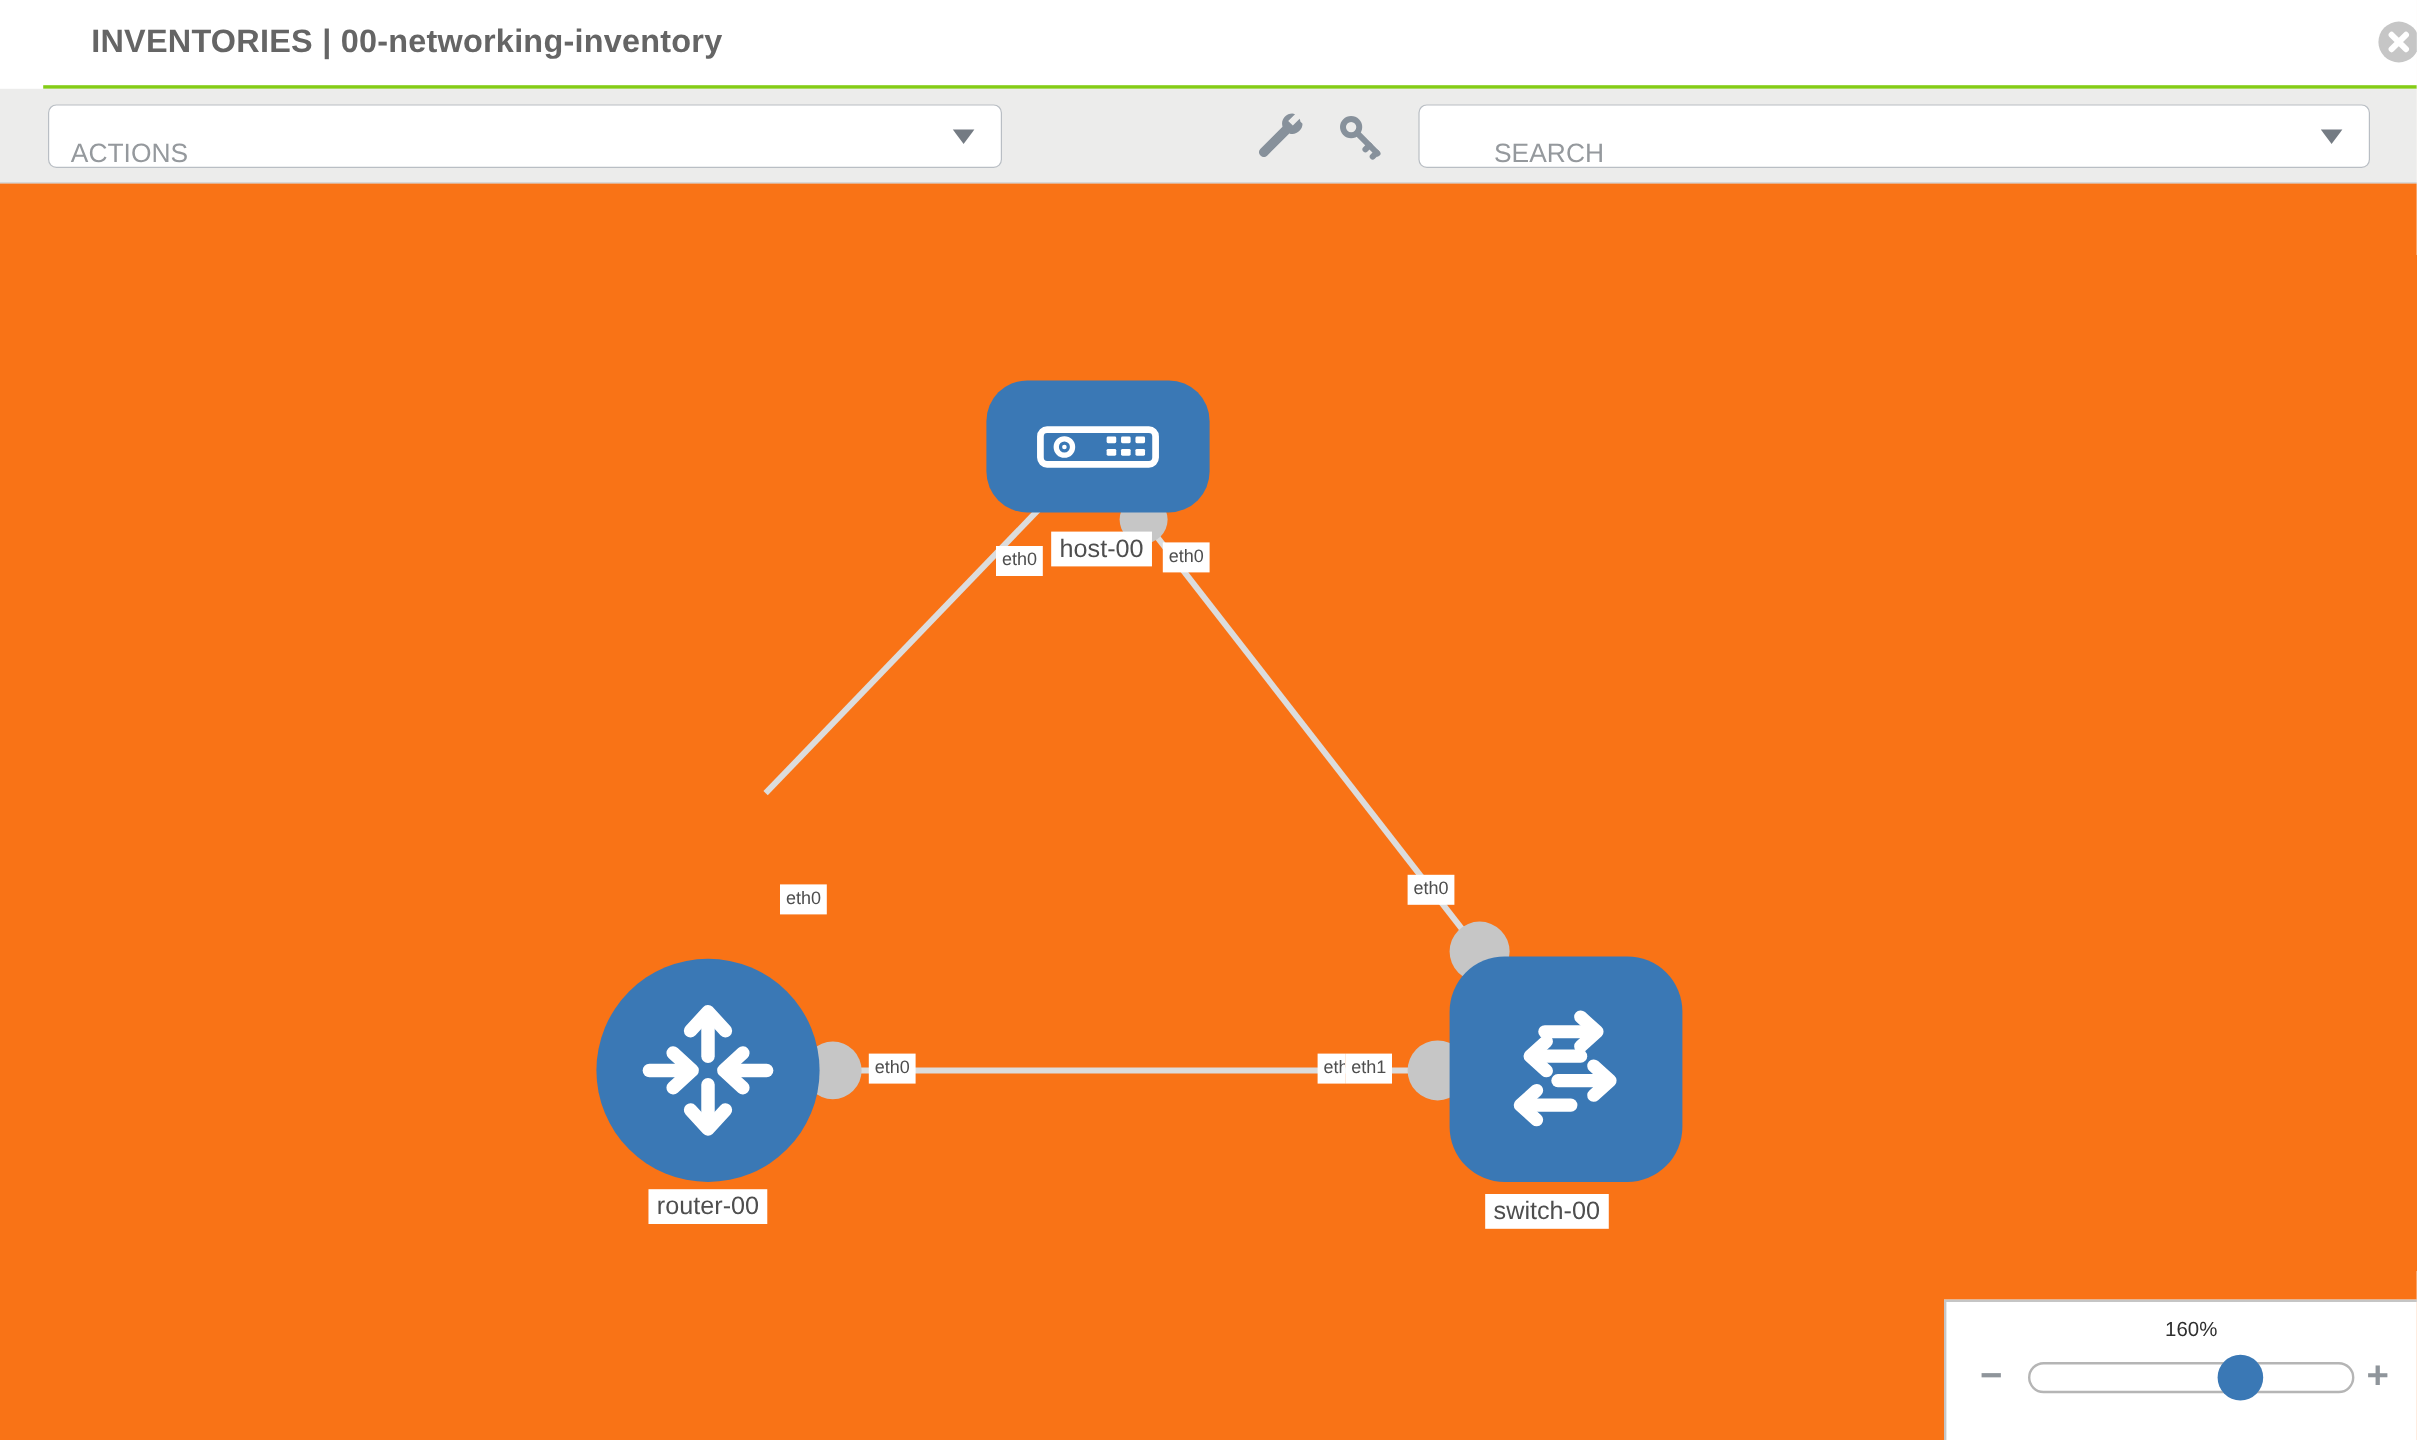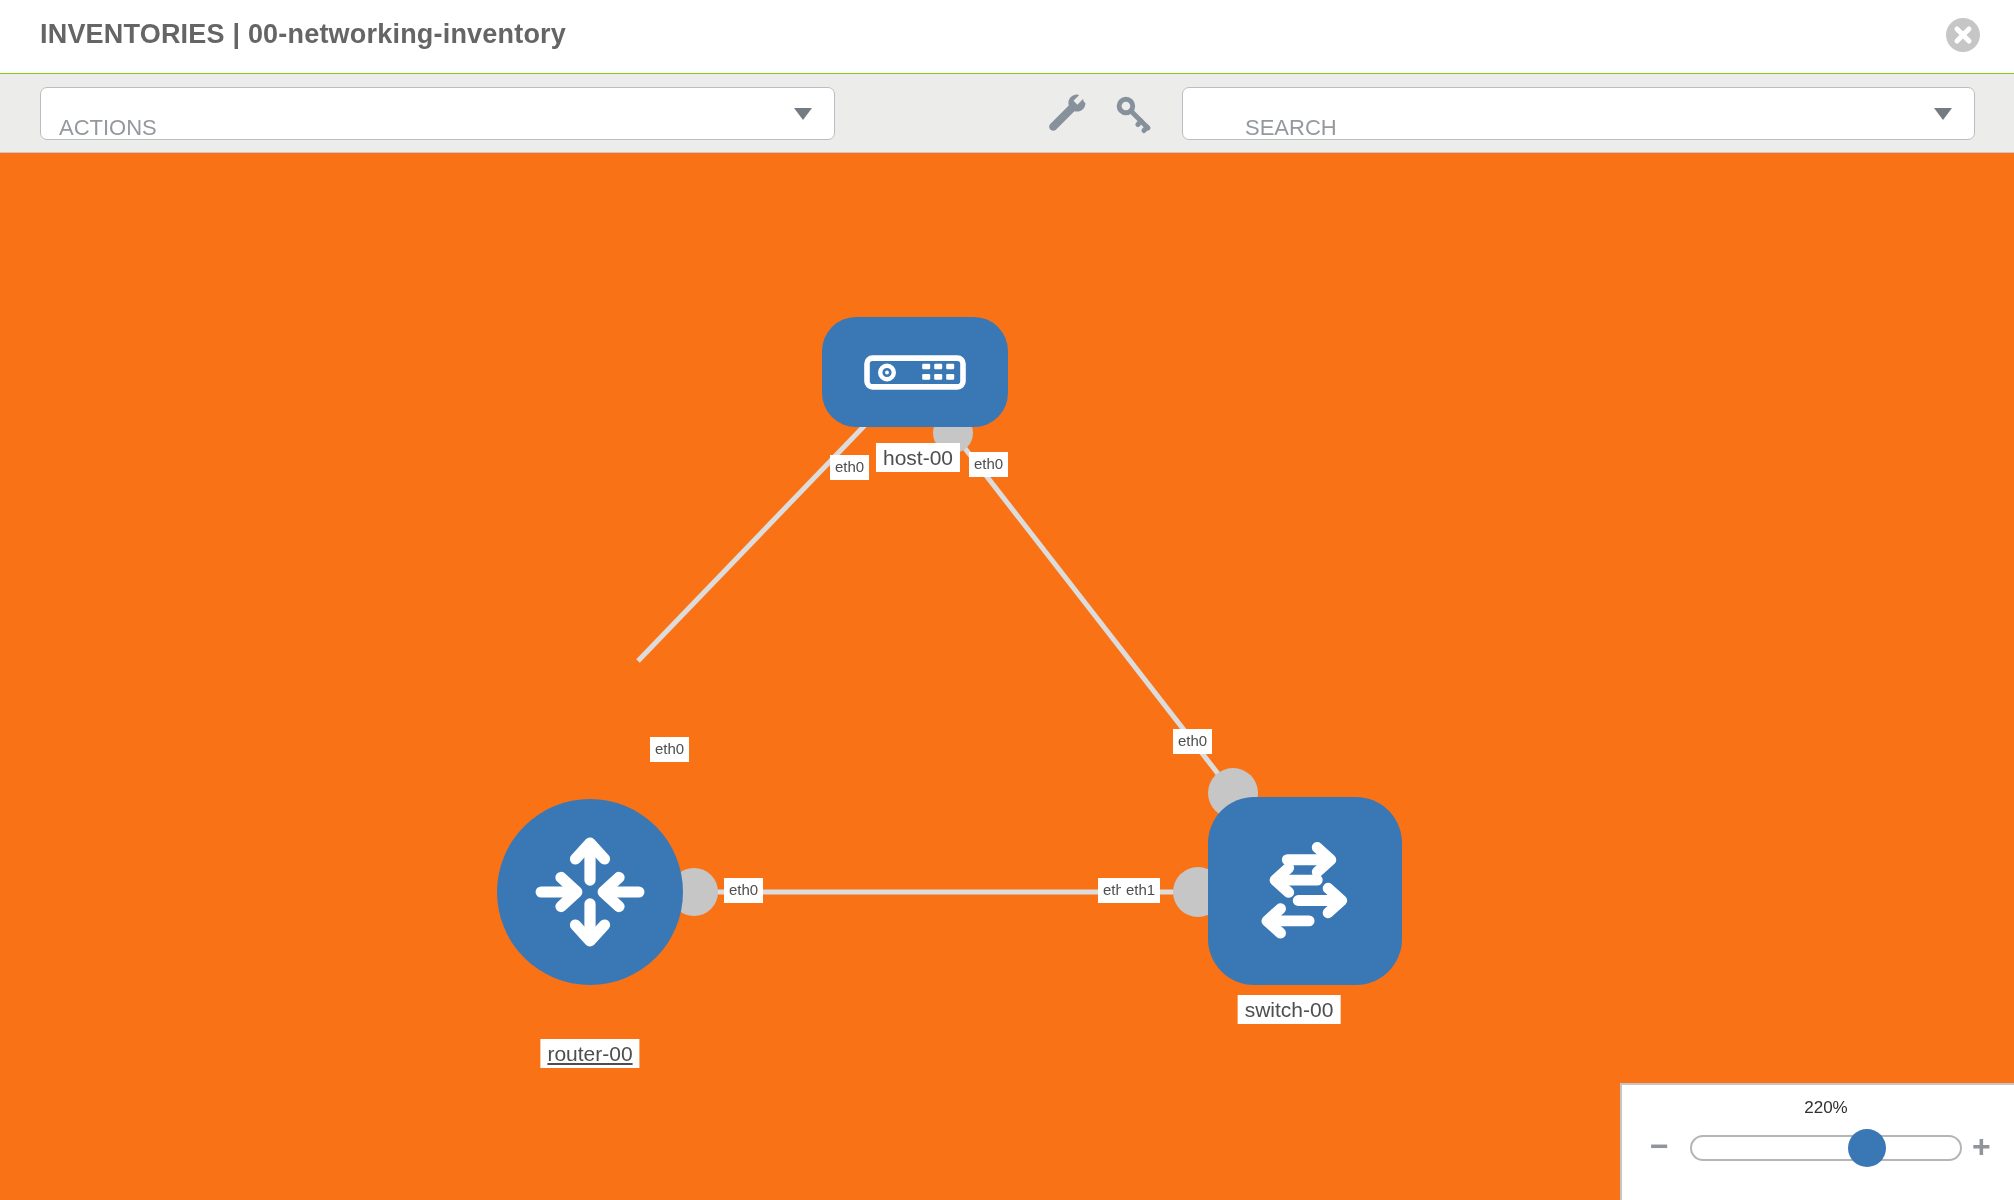--- a/index.html
+++ b/index.html
@@ -1,21 +1,21 @@
 <!DOCTYPE html>
 <html><head>
 <meta charset="utf-8">
 <style>
   * { margin:0; padding:0; box-sizing:border-box; }
   html,body { width:2014px; height:1200px; overflow:hidden; background:#fff;
               font-family:"Liberation Sans", sans-serif; }
   .app { position:relative; width:2014px; height:1200px; }
 
   
-  .header { position:relative; height:74px; background:#fff; border-bottom:1px solid #84cc16; }
+  .header { position:relative; height:74px; background:#fff; border-bottom:3px solid #84cc16;margin-left:36px; }
   .page-title { position:absolute; left:40px; top:19px; font-size:27px; font-weight:bold; color:#656565; letter-spacing:.2px; }
   .close-btn { position:absolute; left:1945px; top:17px; width:36px; height:36px; cursor:pointer; }
 
   
   .toolbar { position:relative; height:79px; background:#ececeb; border-bottom:1px solid #c9c9c9; }
   .dropdown { position:absolute; top:13px; height:53px; background:#fff; border:1.5px solid #b9bec4; border-radius:7px; display:flex; align-items:center; cursor:pointer; }
   .dropdown .dd-label { margin-left:18px; font-size:22px; color:#95999d; flex:1;margin-top:28px; }
   .caret { width:0; height:0; border-left:9px solid transparent; border-right:9px solid transparent; border-top:12px solid #747b83; margin-right:22px; }
   .dd-actions { left:40px; width:795px; }
   .dd-search  { left:1182px; width:793px;padding-left:44px; }
@@ -145,26 +145,26 @@
 
     <div class="chip iface-chip" style="left:830px;  top:302px;">eth0</div>
     <div class="chip iface-chip" style="left:969px;  top:299px;">eth0</div>
     <div class="chip iface-chip" style="left:650px;  top:584px;">eth0</div>
     <div class="chip iface-chip" style="left:1173px; top:576px;">eth0</div>
     <div class="chip iface-chip" style="left:724px;  top:725px;">eth0</div>
     <div class="chip iface-chip chip-clipped" style="left:1098px; top:725px;">eth1</div>
     <div class="chip iface-chip" style="left:1121px; top:725px;">eth1</div>
 
     <div class="chip node-chip chip-center" style="left:918px;  top:290px;">host-00</div>
-    <div class="chip node-chip chip-center" style="left:590px;  top:886px;text-decoration:underline;">router-00</div>
+    <div class="chip node-chip chip-center" style="left:590px;  top:838px;">router-00</div>
     <div class="chip node-chip chip-center" style="left:1289px; top:842px;text-align:right;">switch-00</div>
   </div>
 
   <div class="zoom-panel">
-    <div class="zoom-level">220%</div>
+    <div class="zoom-level">160%</div>
     <div class="zoom-row">
       <span class="zoom-minus">−</span>
       <div class="zoom-track">
         <div class="zoom-knob" style="top:-8px;"></div>
       </div>
       <span class="zoom-plus">+</span>
     </div>
   </div>
 
 </div>

